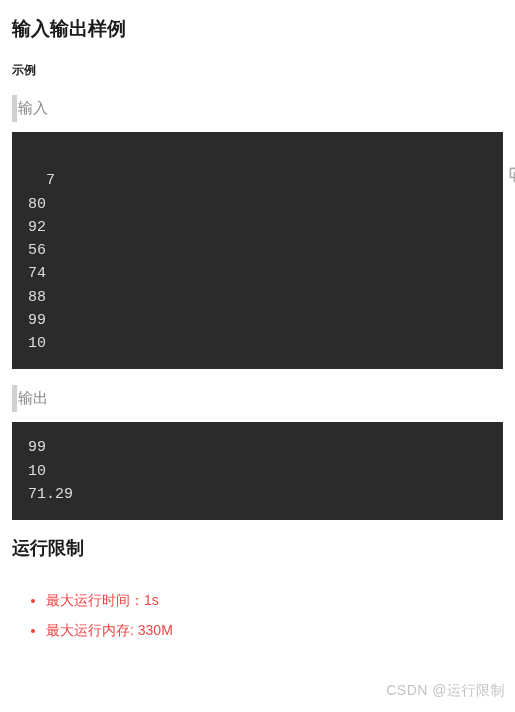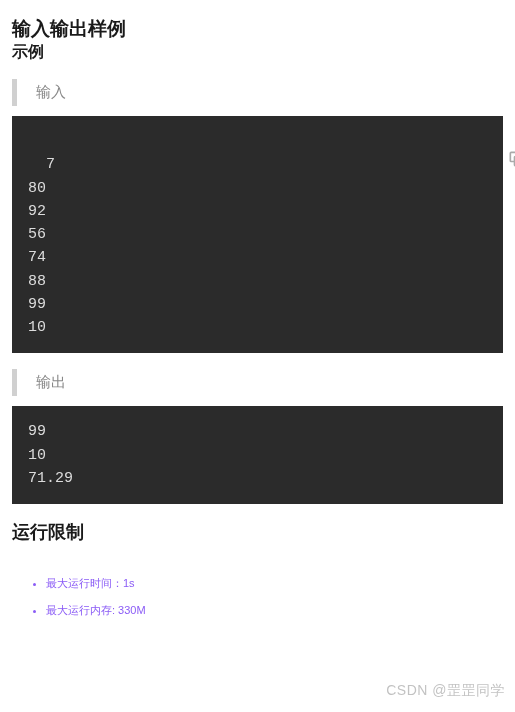--- a/index.html
+++ b/index.html
@@ -10,30 +10,31 @@
     body {
       font-family: -apple-system, BlinkMacSystemFont, "Segoe UI", "PingFang SC", "Microsoft YaHei", sans-serif;
       background: #ffffff;
       color: #1a1a1a;
       padding: 12px;
       width: 515px;
     }
     h2.section-title {
       font-size: 19px;
       font-weight: 700;
+      margin-bottom: 20px;
       margin-top: 4px;
     }
     h3.subsection-title {
-      font-size: 16px;
+      font-size: 12px;
       font-weight: 700;
       margin-bottom: 16px;
     }
     .label-bar {
       border-left: 5px solid #d0d0d0;
-      padding: 4px 0 4px 19px;
+      padding: 4px 0 4px 1px;
       margin-bottom: 10px;
       margin-top: 10px;
     }
     .label-bar span {
       color: #888;
       font-size: 15px;
     }
     .code-block {
       background: #2b2b2b;
       color: #dcdcdc;
@@ -62,23 +63,23 @@
       font-size: 18px;
       font-weight: 700;
       margin-top: 16px;
       margin-bottom: 32px;
     }
     ul.limits-list {
       list-style: disc;
       padding-left: 34px;
     }
     ul.limits-list li {
-      font-size: 11px;
+      font-size: 14px;
       margin-bottom: 12px;
-      color: #8b5cf6;
+      color: #ef4444;
     }
     .watermark {
       position: fixed;
       right: 10px;
       bottom: 12px;
       color: rgba(120,120,120,0.45);
       font-size: 14px;
       letter-spacing: 0.5px;
       pointer-events: none;
     }
@@ -117,13 +118,13 @@
 10
 71.29</span></div>
 
 <h2 class="limits-title">运行限制</h2>
 
 <ul class="limits-list">
   <li>最大运行时间：1s</li>
   <li>最大运行内存: 330M</li>
 </ul>
 
-<div class="watermark">CSDN @罡罡同学</div>
+<div class="watermark">CSDN @运行限制</div>
 
 </body></html>

